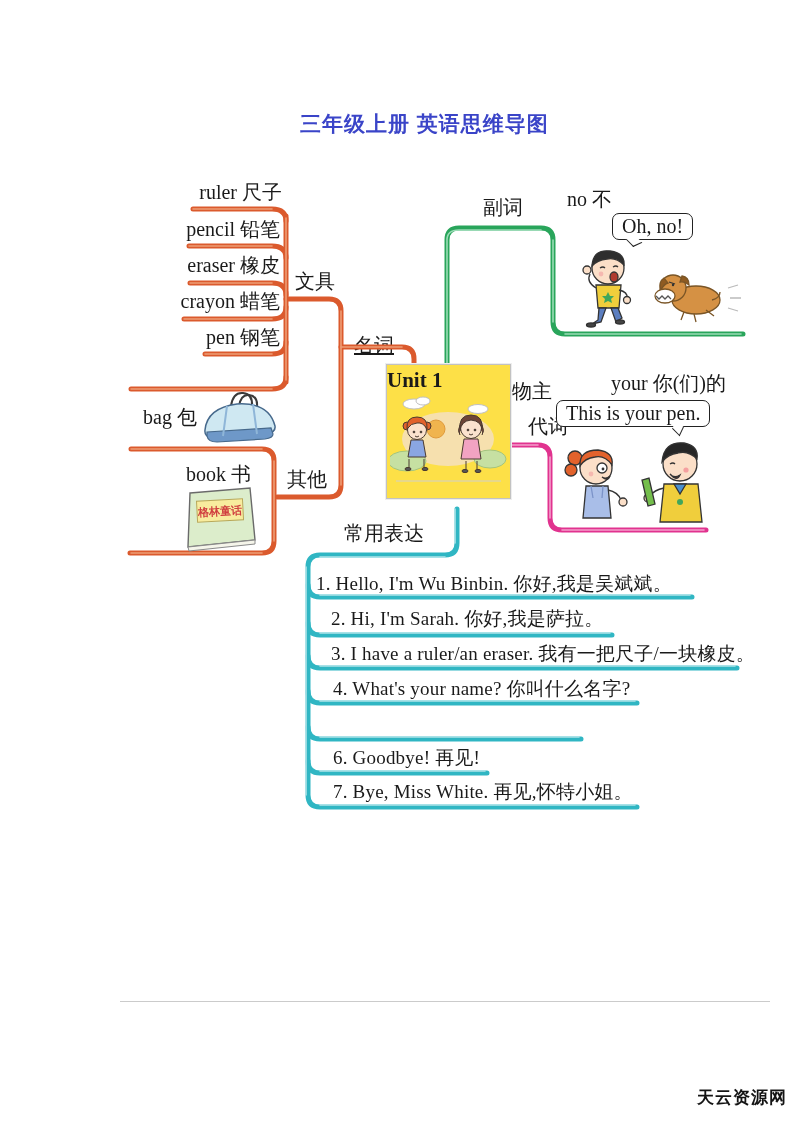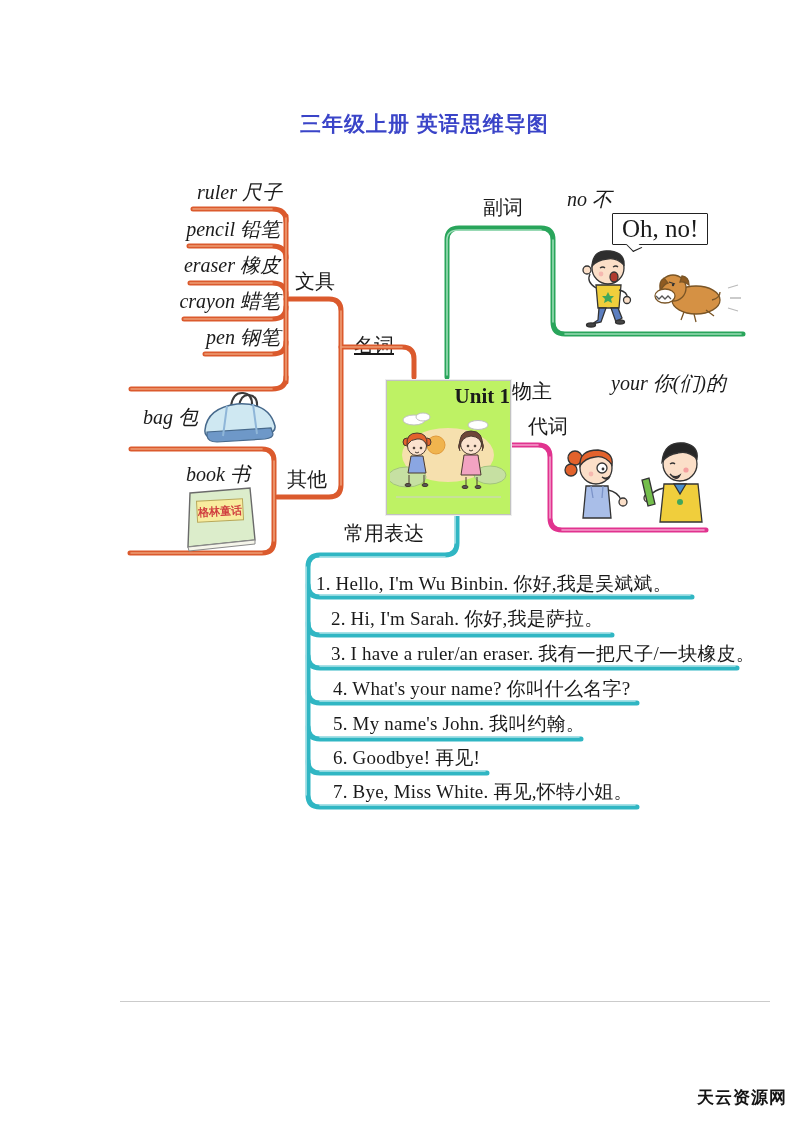--- a/index.html
+++ b/index.html
@@ -8,36 +8,36 @@
     background:#ffffff;overflow:hidden;
     font-family:"Liberation Serif","DejaVu Serif",serif;color:#1a1a1a;
     outline:1px solid #e9e9e9;
   }
   .abs{position:absolute;}
   .title{
     font-family:"Liberation Sans","DejaVu Sans",sans-serif;
     font-weight:700;font-size:21px;color:#3a44c8;letter-spacing:1px;white-space:nowrap;
   }
   .lbl{font-size:20px;white-space:nowrap;}
-  .item{font-size:20px;white-space:nowrap;font-style:italic;}
+  .item{font-size:20px;white-space:nowrap;}
   .item.r{text-align:right;}
   .expr{font-size:19px;white-space:nowrap;letter-spacing:.2px;}
   .bubble{
-    background:#fff;border:1.6px solid #222;border-radius:1px;
-    font-size:25px;padding:1px 9px;white-space:nowrap;z-index:5;
+    background:#fff;border:1.6px solid #222;border-radius:7px;
+    font-size:20px;padding:1px 9px;white-space:nowrap;z-index:5;
   }
   .bubble .tail{
     position:absolute;width:9px;height:9px;background:#fff;
     border-left:1.6px solid #222;border-bottom:1.6px solid #222;
   }
   .bubble .tail.bl{left:16px;bottom:-6.5px;transform:rotate(-25deg) skewX(20deg);}
   .bubble .tail.br{right:26px;bottom:-6.5px;transform:rotate(-65deg) skewX(-20deg);}
   .unit-card{
-    left:386px;top:380px;width:123px;height:133px;background:#bef264;
-    border:1px solid #c2c2c2;box-shadow:0 0 0 1px #eee;z-index:4;text-align:right;
+    left:386px;top:364px;width:123px;height:133px;background:#fde047;
+    border:1px solid #c2c2c2;box-shadow:0 0 0 1px #eee;z-index:4;text-align:left;
   }
   .unit-card .unit-title{font-weight:700;font-size:21px;margin-top:3px;}
   svg{display:block;}
   .lines{left:0;top:0;z-index:1;}
   .art{z-index:3;}
   .divider{left:120px;top:1001px;width:650px;height:1px;background:#cbcbcb;}
   .watermark{
     left:697px;top:1086px;font-family:"Liberation Sans","DejaVu Sans",sans-serif;
     font-weight:700;font-size:17px;color:#141414;letter-spacing:1px;white-space:nowrap;
   }
@@ -117,27 +117,30 @@
   <div class="abs lbl" style="left:483px;top:194px;">副词</div>
   <div class="abs item" style="left:567px;top:186px;">no 不</div>
   <div class="abs bubble" style="left:612px;top:213px;">
     <span>Oh, no!</span>
     <span class="tail bl"></span>
   </div>
 
   <div class="abs lbl" style="left:512px;top:378px;">物主</div>
   <div class="abs lbl" style="left:512px;top:413px;padding-left:16px;">代词</div>
   <div class="abs item" style="left:564px;top:370px;margin-left:47px;">your 你(们)的</div>
+  <div class="abs bubble" style="left:556px;top:400px;">
+    <span>This is your pen.</span>
+    <span class="tail br"></span>
+  </div>
 
   <div class="abs lbl" style="left:344px;top:520px;">常用表达</div>
   <div class="abs expr" style="left:316px;top:571px;">1. Hello, I'm Wu Binbin. 你好,我是吴斌斌。</div>
   <div class="abs expr" style="left:331px;top:606px;">2. Hi, I'm Sarah. 你好,我是萨拉。</div>
   <div class="abs expr" style="left:331px;top:641px;text-align:center;">3. I have a ruler/an eraser. 我有一把尺子/一块橡皮。</div>
   <div class="abs expr" style="left:333px;top:676px;">4. What's your name?  你叫什么名字?</div>
-  <div class="abs expr" style="left:333px;top:711px;">5. My name's John. 我叫约翰。</div>
   <div class="abs expr" style="left:333px;top:745px;">6. Goodbye! 再见!</div>
   <div class="abs expr" style="left:333px;top:779px;">7. Bye, Miss White. 再见,怀特小姐。</div>
 
   <div class="abs unit-card">
     <div class="unit-title">Unit 1</div>
     <svg class="art" width="117" height="100" viewBox="0 0 117 100" style="margin:0 auto;">
       <ellipse cx="58" cy="46" rx="46" ry="27" fill="#f6e0ae"></ellipse>
       <g fill="#fff" stroke="#c0c0c0" stroke-width="1">
         <ellipse cx="24" cy="11" rx="11" ry="5"></ellipse>
           <ellipse cx="33" cy="8" rx="7" ry="4"></ellipse>

